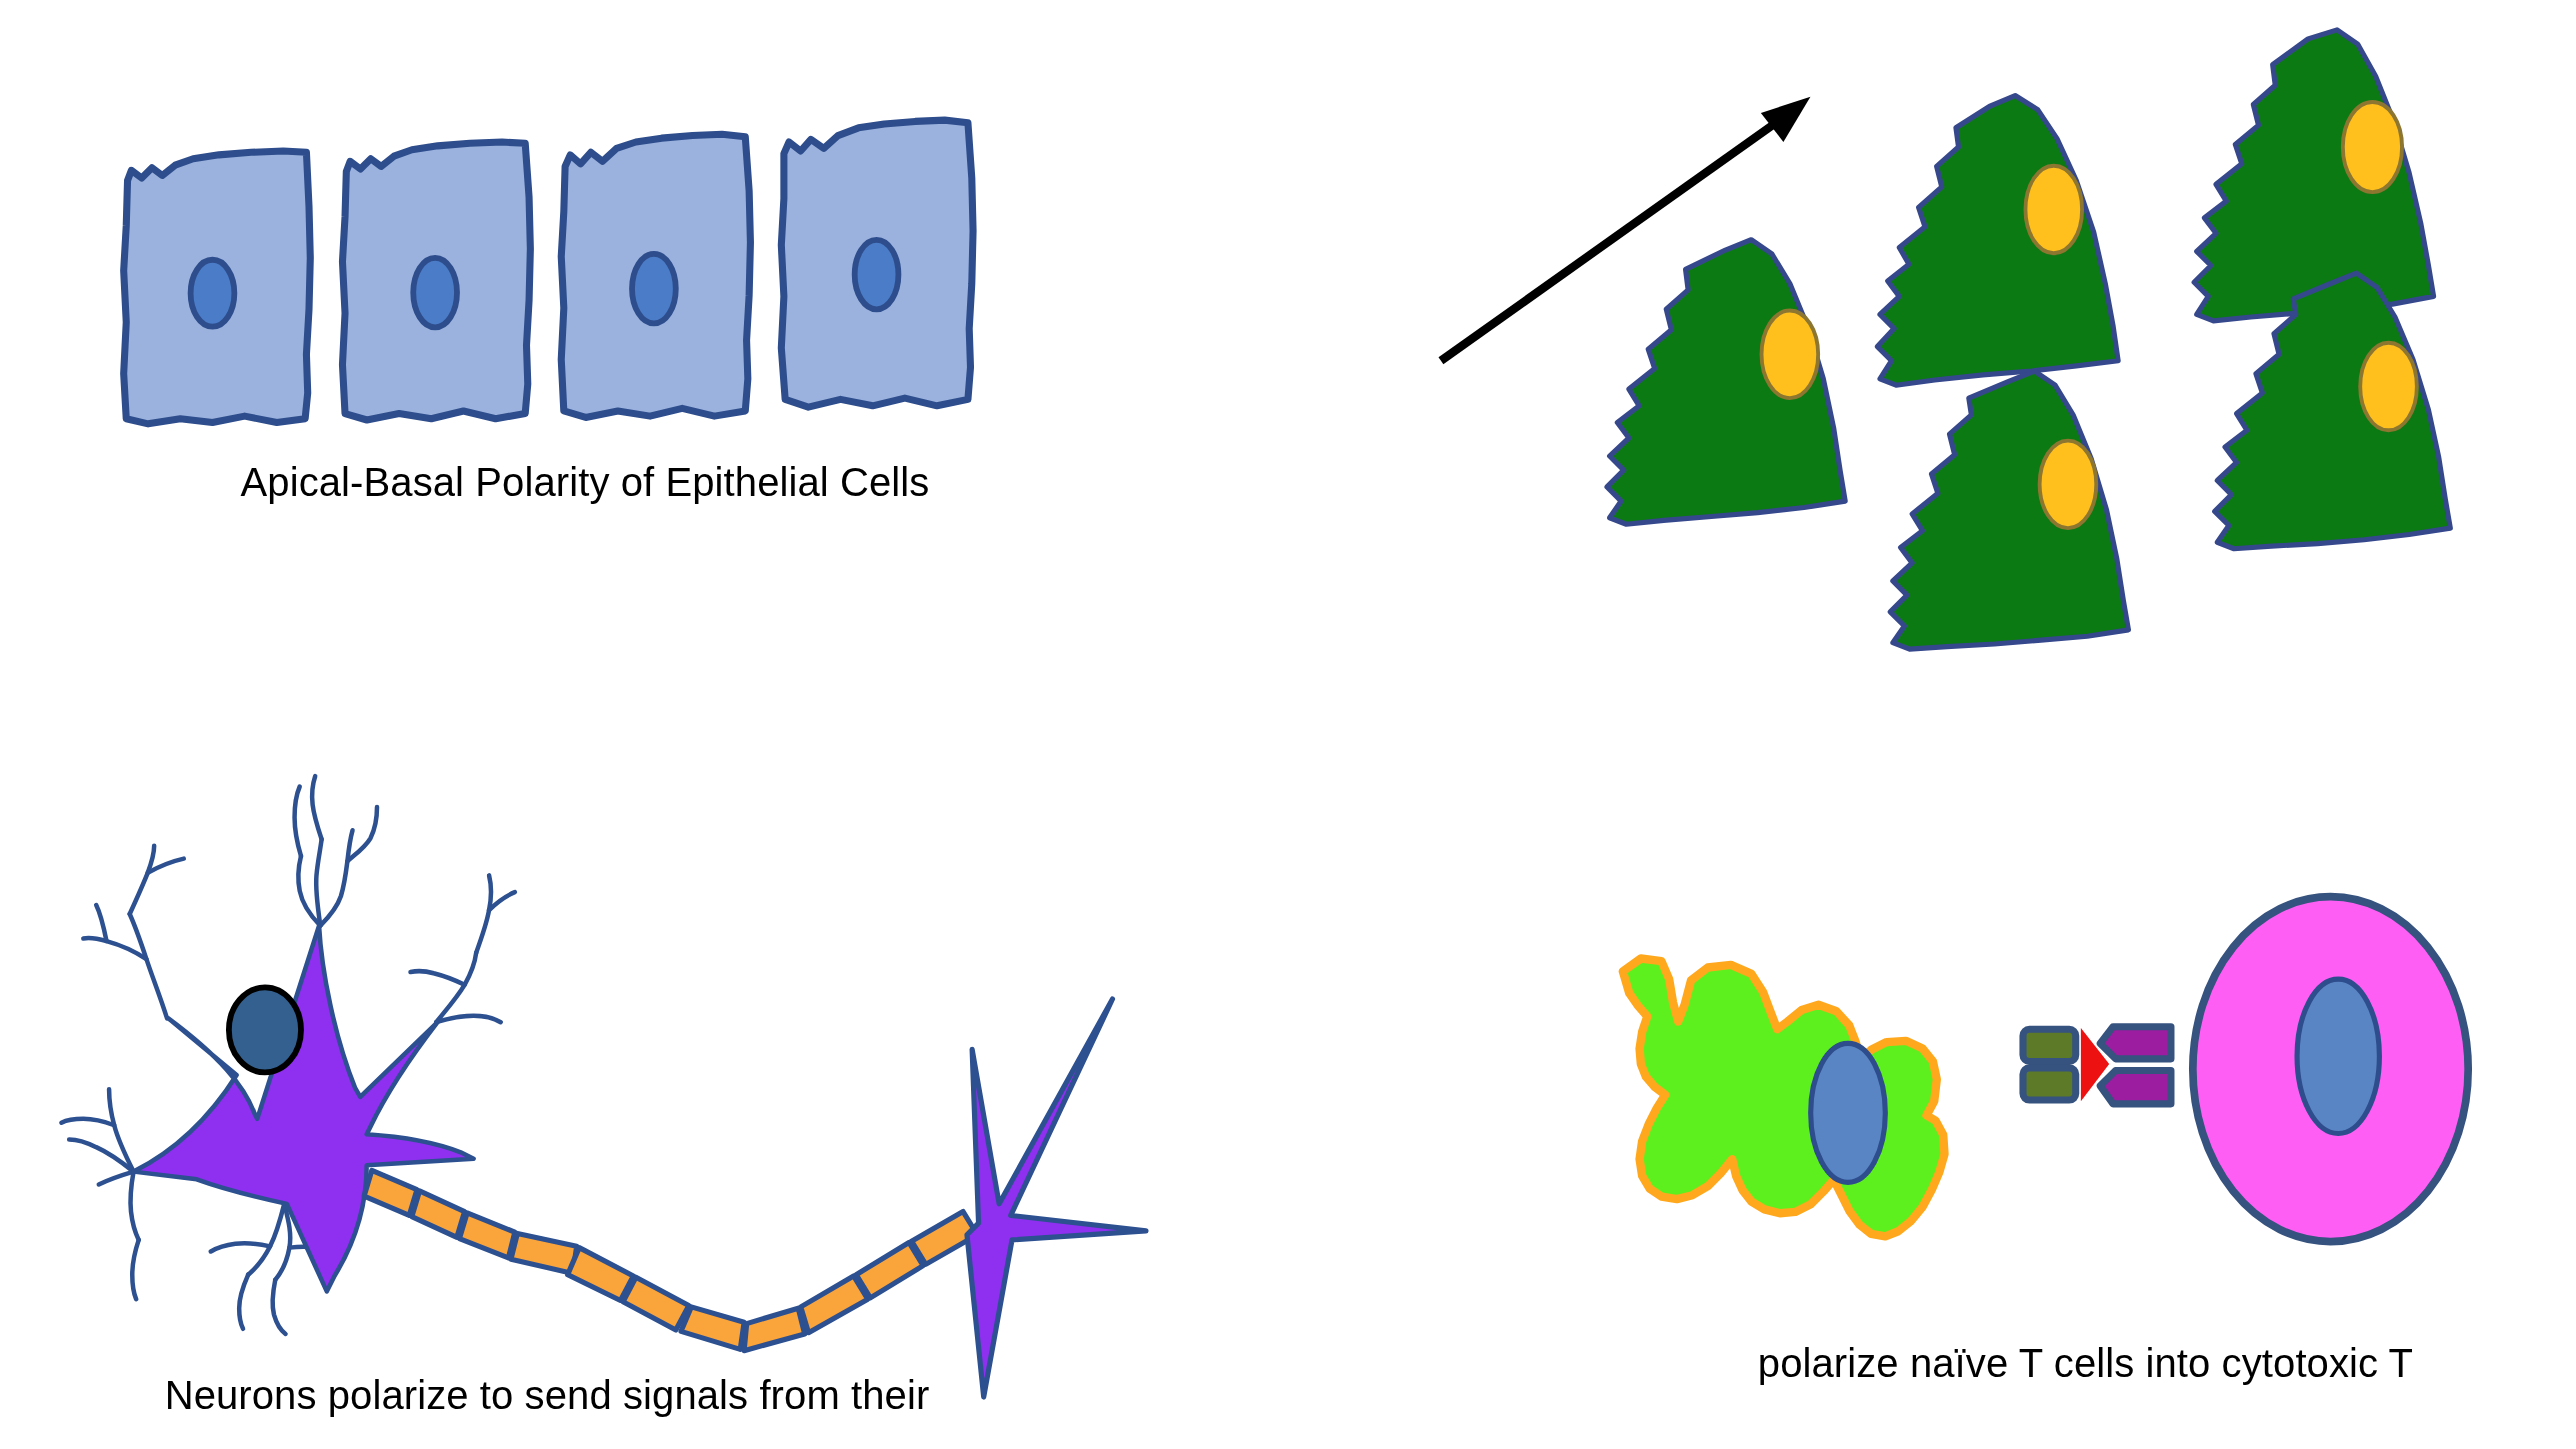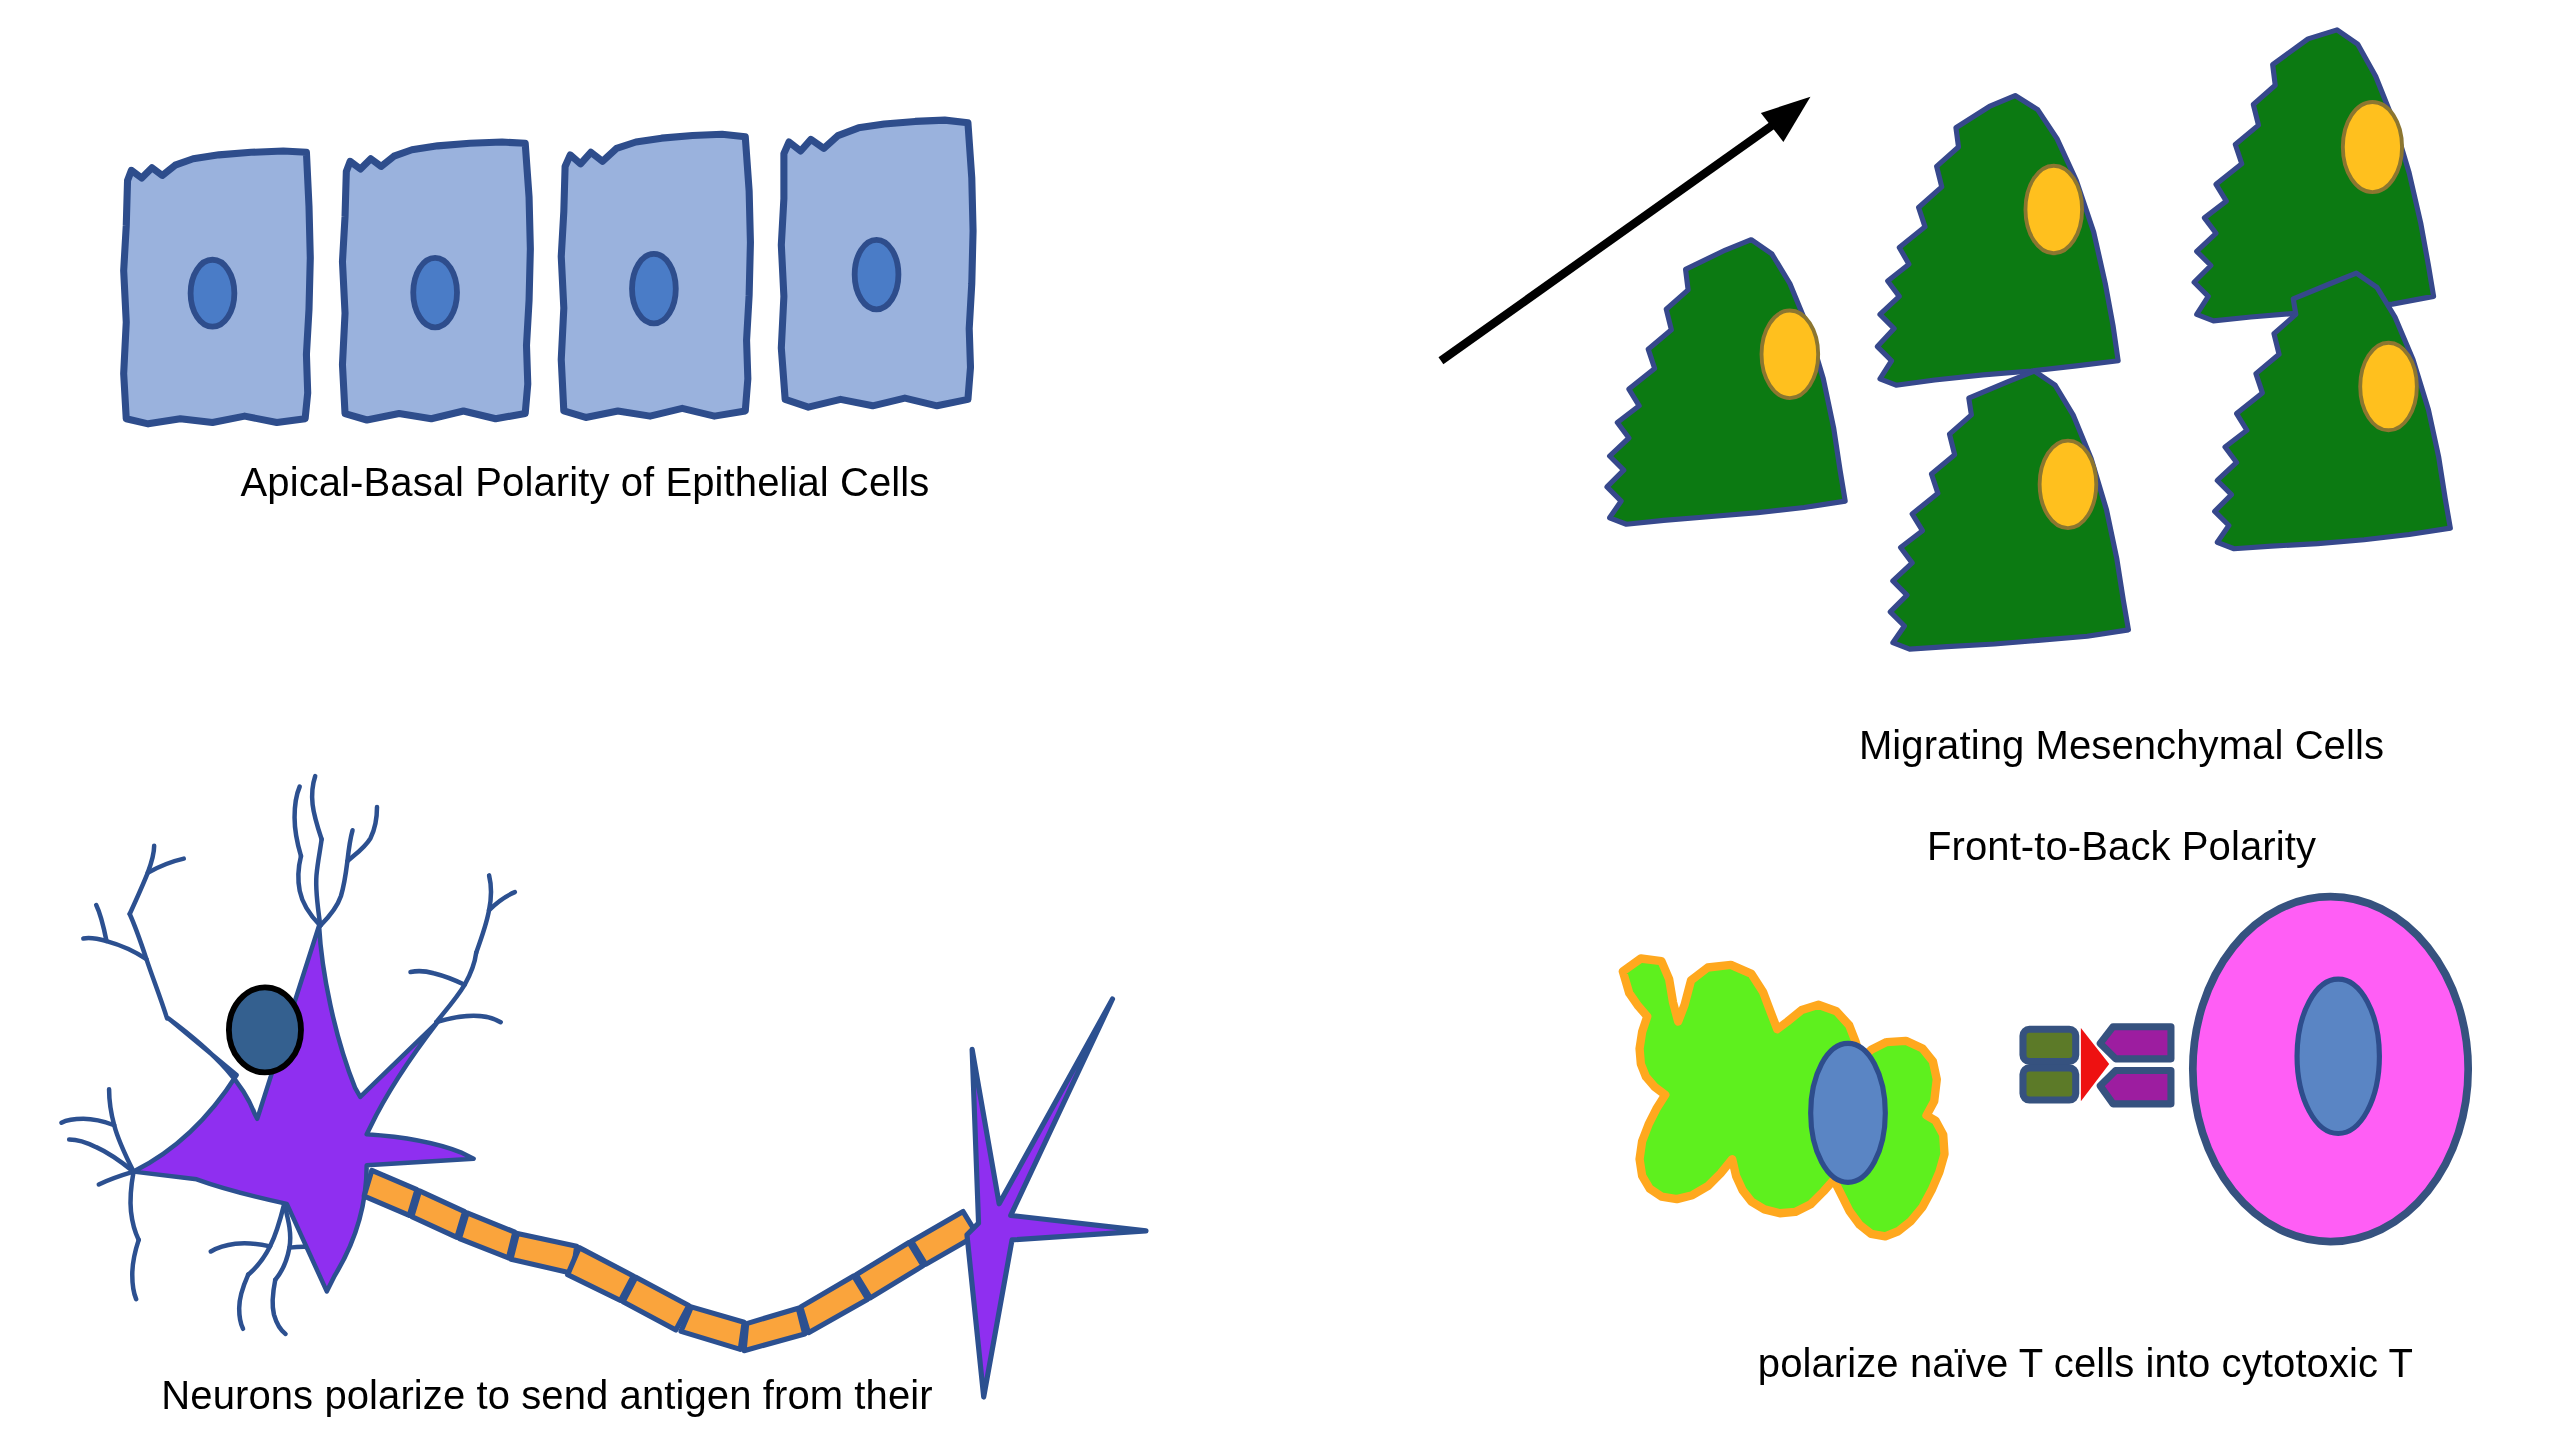--- a/index.html
+++ b/index.html
@@ -129,24 +129,20 @@
       </g>
 
       <g>
         <path d="M1430,400 L1470,384 L1502,406 L1530,452 L1558,518 L1582,596 L1598,670 L1608,734 L1616,780
                  L1552,790 L1482,798 L1410,804 L1338,808 L1280,812 L1254,802 L1272,776 L1250,754 L1276,728
                  L1254,706 L1284,678 L1266,654 L1300,628 L1284,602 L1324,570 L1314,540 L1350,510 L1342,478
                  L1376,448 L1372,424 Z" fill="#0c7a12" stroke="#36488c" stroke-width="8" stroke-linejoin="round"></path>
         <ellipse cx="1520" cy="560" rx="44" ry="68" fill="#ffc01e" stroke="#8c7630" stroke-width="6"></ellipse>
       </g>
     </svg>
-  </div>
-  <div class="panel-caption" id="caption-mesenchymal">
-    <div>Migrating Mesenchymal Cells</div>
-    <div>Front-to-Back Polarity</div>
   </div>
 
   <div class="panel" id="panel-neuron">
     <svg viewBox="0 0 1680 840" width="1082" height="541">
 
       <g fill="none" stroke="#2c5090" stroke-width="7" stroke-linecap="round" stroke-linejoin="round">
 
         <path d="M160,412 C150,380 138,350 128,320 C120,296 112,272 102,250"></path>
         <path d="M128,320 C110,308 88,298 66,292 C52,288 40,286 30,288"></path>
         <path d="M66,292 C62,272 58,252 50,236"></path>
@@ -221,21 +217,21 @@
       <g>
         <path d="M1420,730
                  L1410,460 L1452,700
                  L1628,382 L1470,718
                  L1680,742 L1472,756
                  L1428,1000 L1402,748 Z" fill="#8f2ff0" stroke="#2c5090" stroke-width="8" stroke-linejoin="round"></path>
       </g>
     </svg>
   </div>
   <div class="panel-caption" id="caption-neuron">
-    <div>Neurons polarize to send antigen from their</div>
+    <div>Neurons polarize to send signals from their</div>
     
   </div>
 
   <div class="panel" id="panel-dendritic">
     <svg viewBox="0 0 1500 600" width="966" height="386">
 
       <g>
         <path d="M100,128 L128,108 L160,112 L172,140 L178,176 L186,206 L196,180 L206,142 L232,122
                  L268,118 L300,132 L318,160 L330,192 L340,218 L356,206 L378,188 L404,180 L432,190
                  L452,212 L462,238 L470,264 L486,250 L510,238 L540,236 L566,248 L582,268 L588,296

